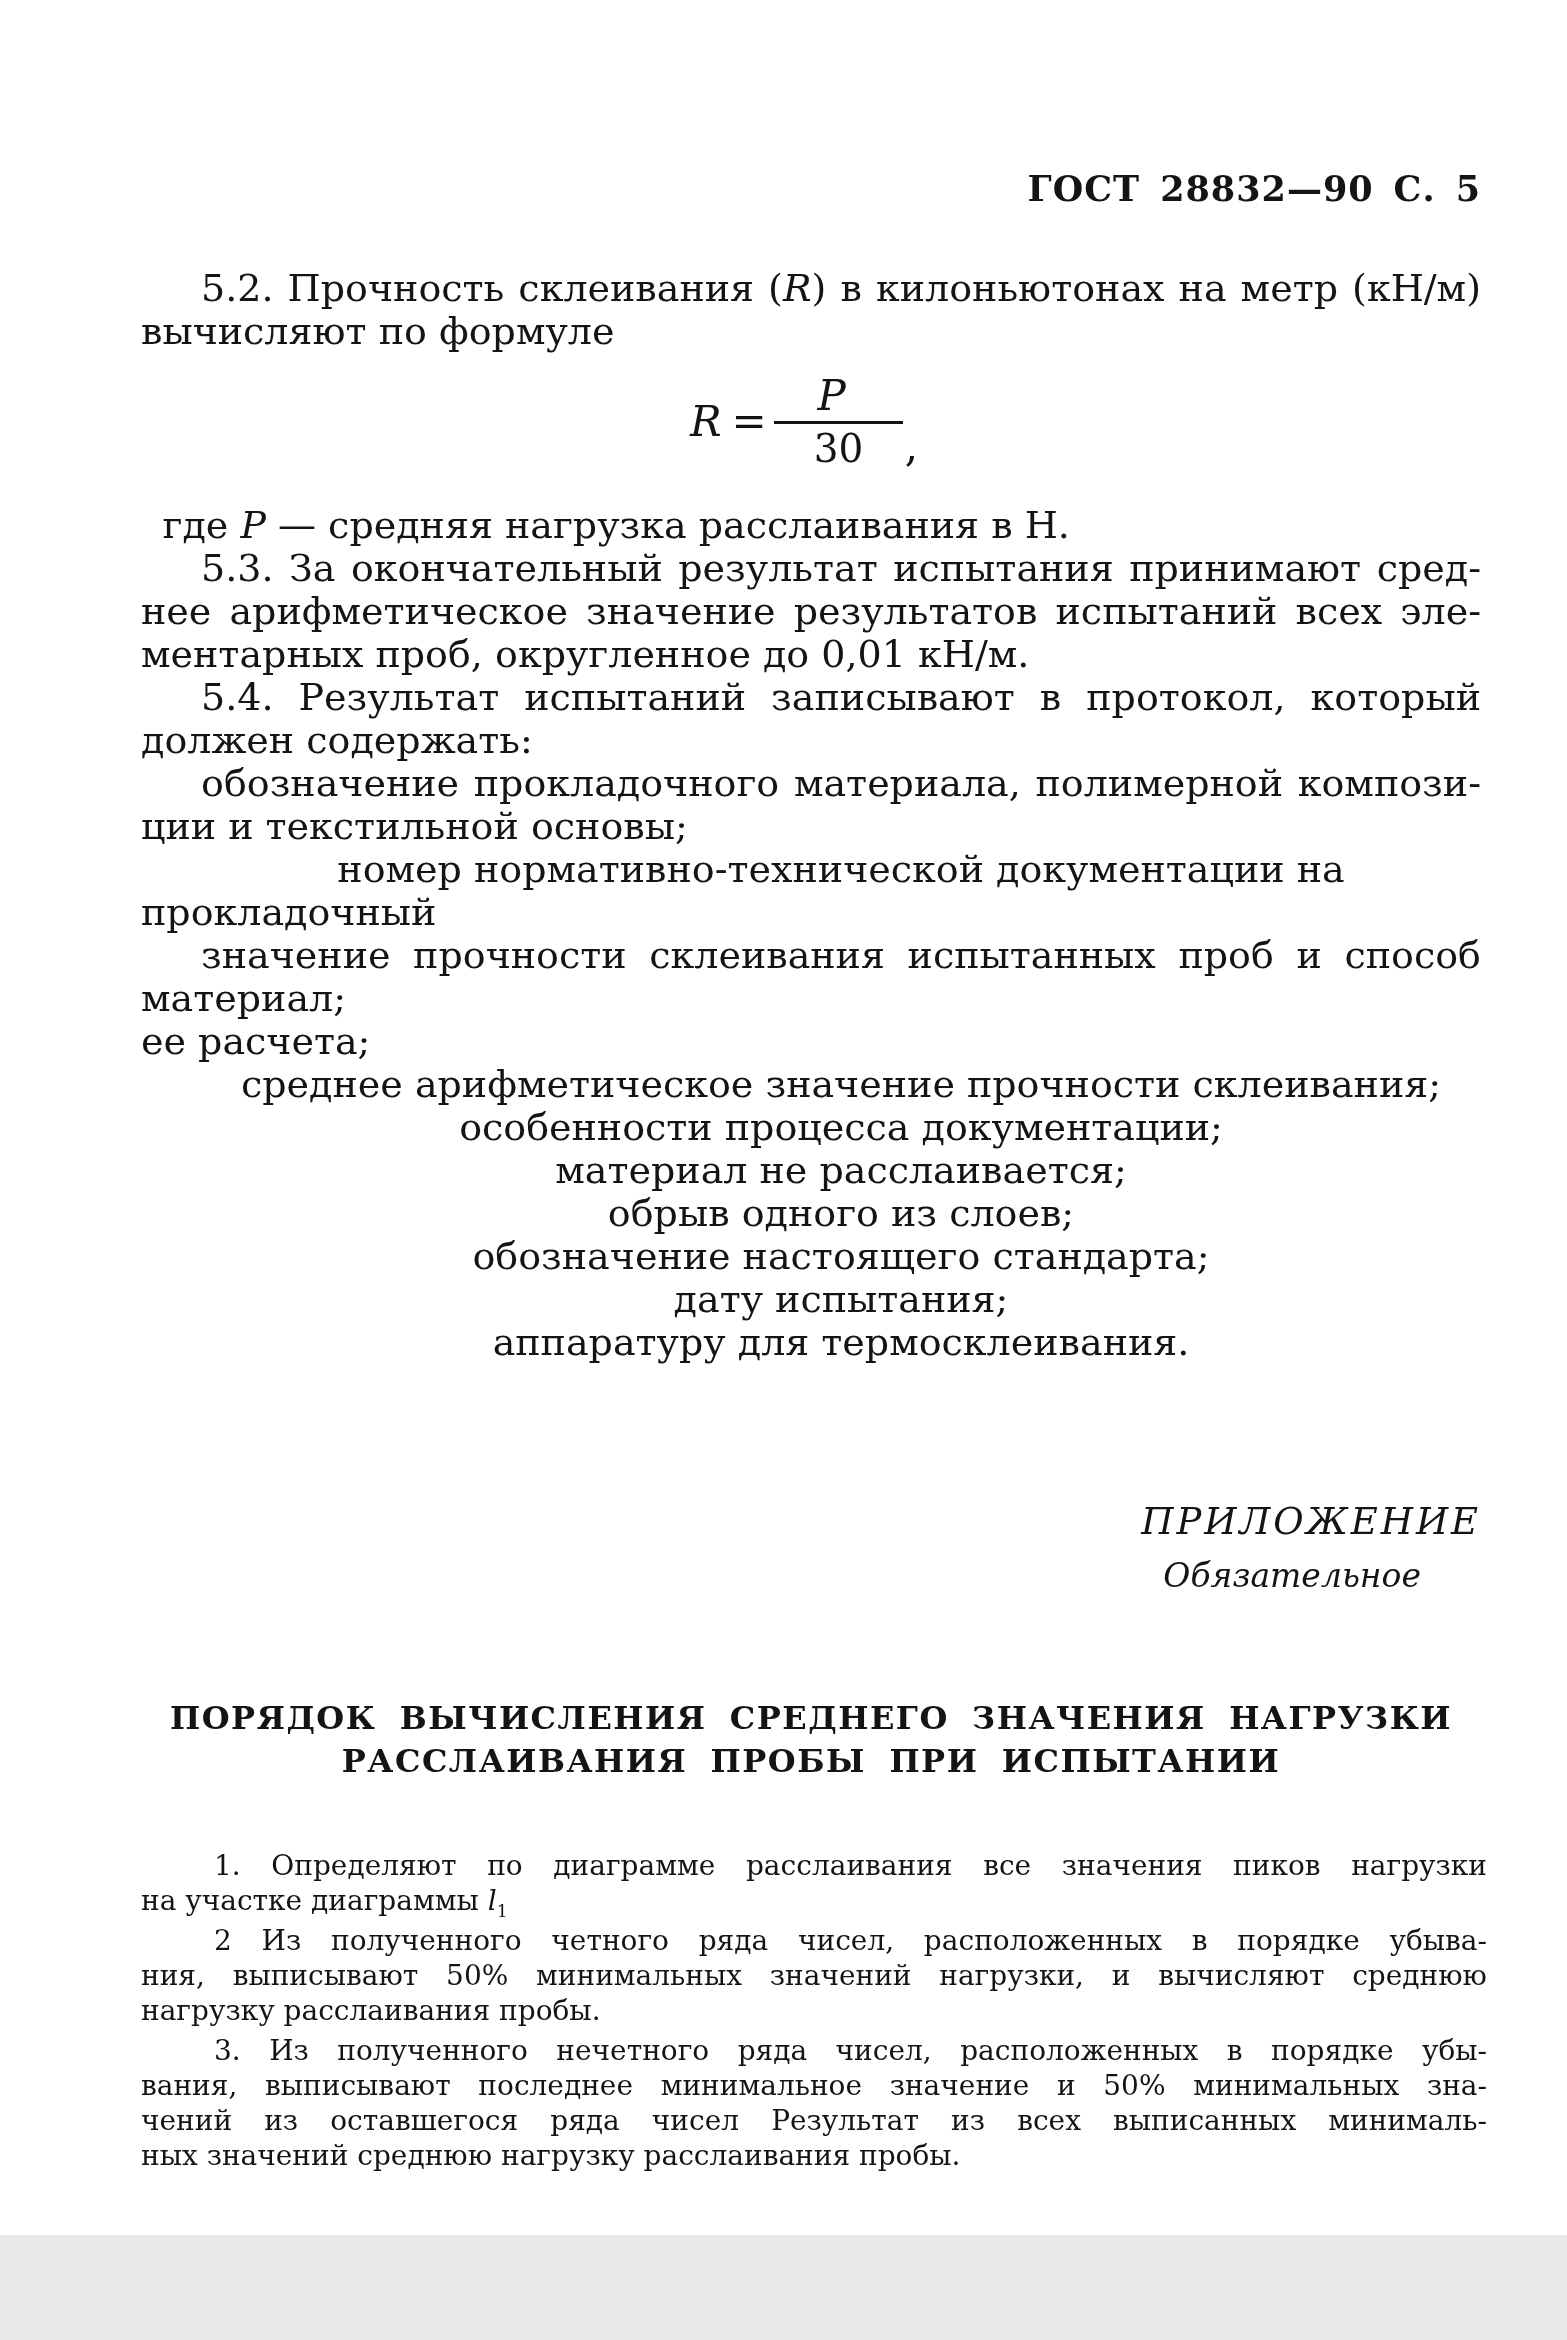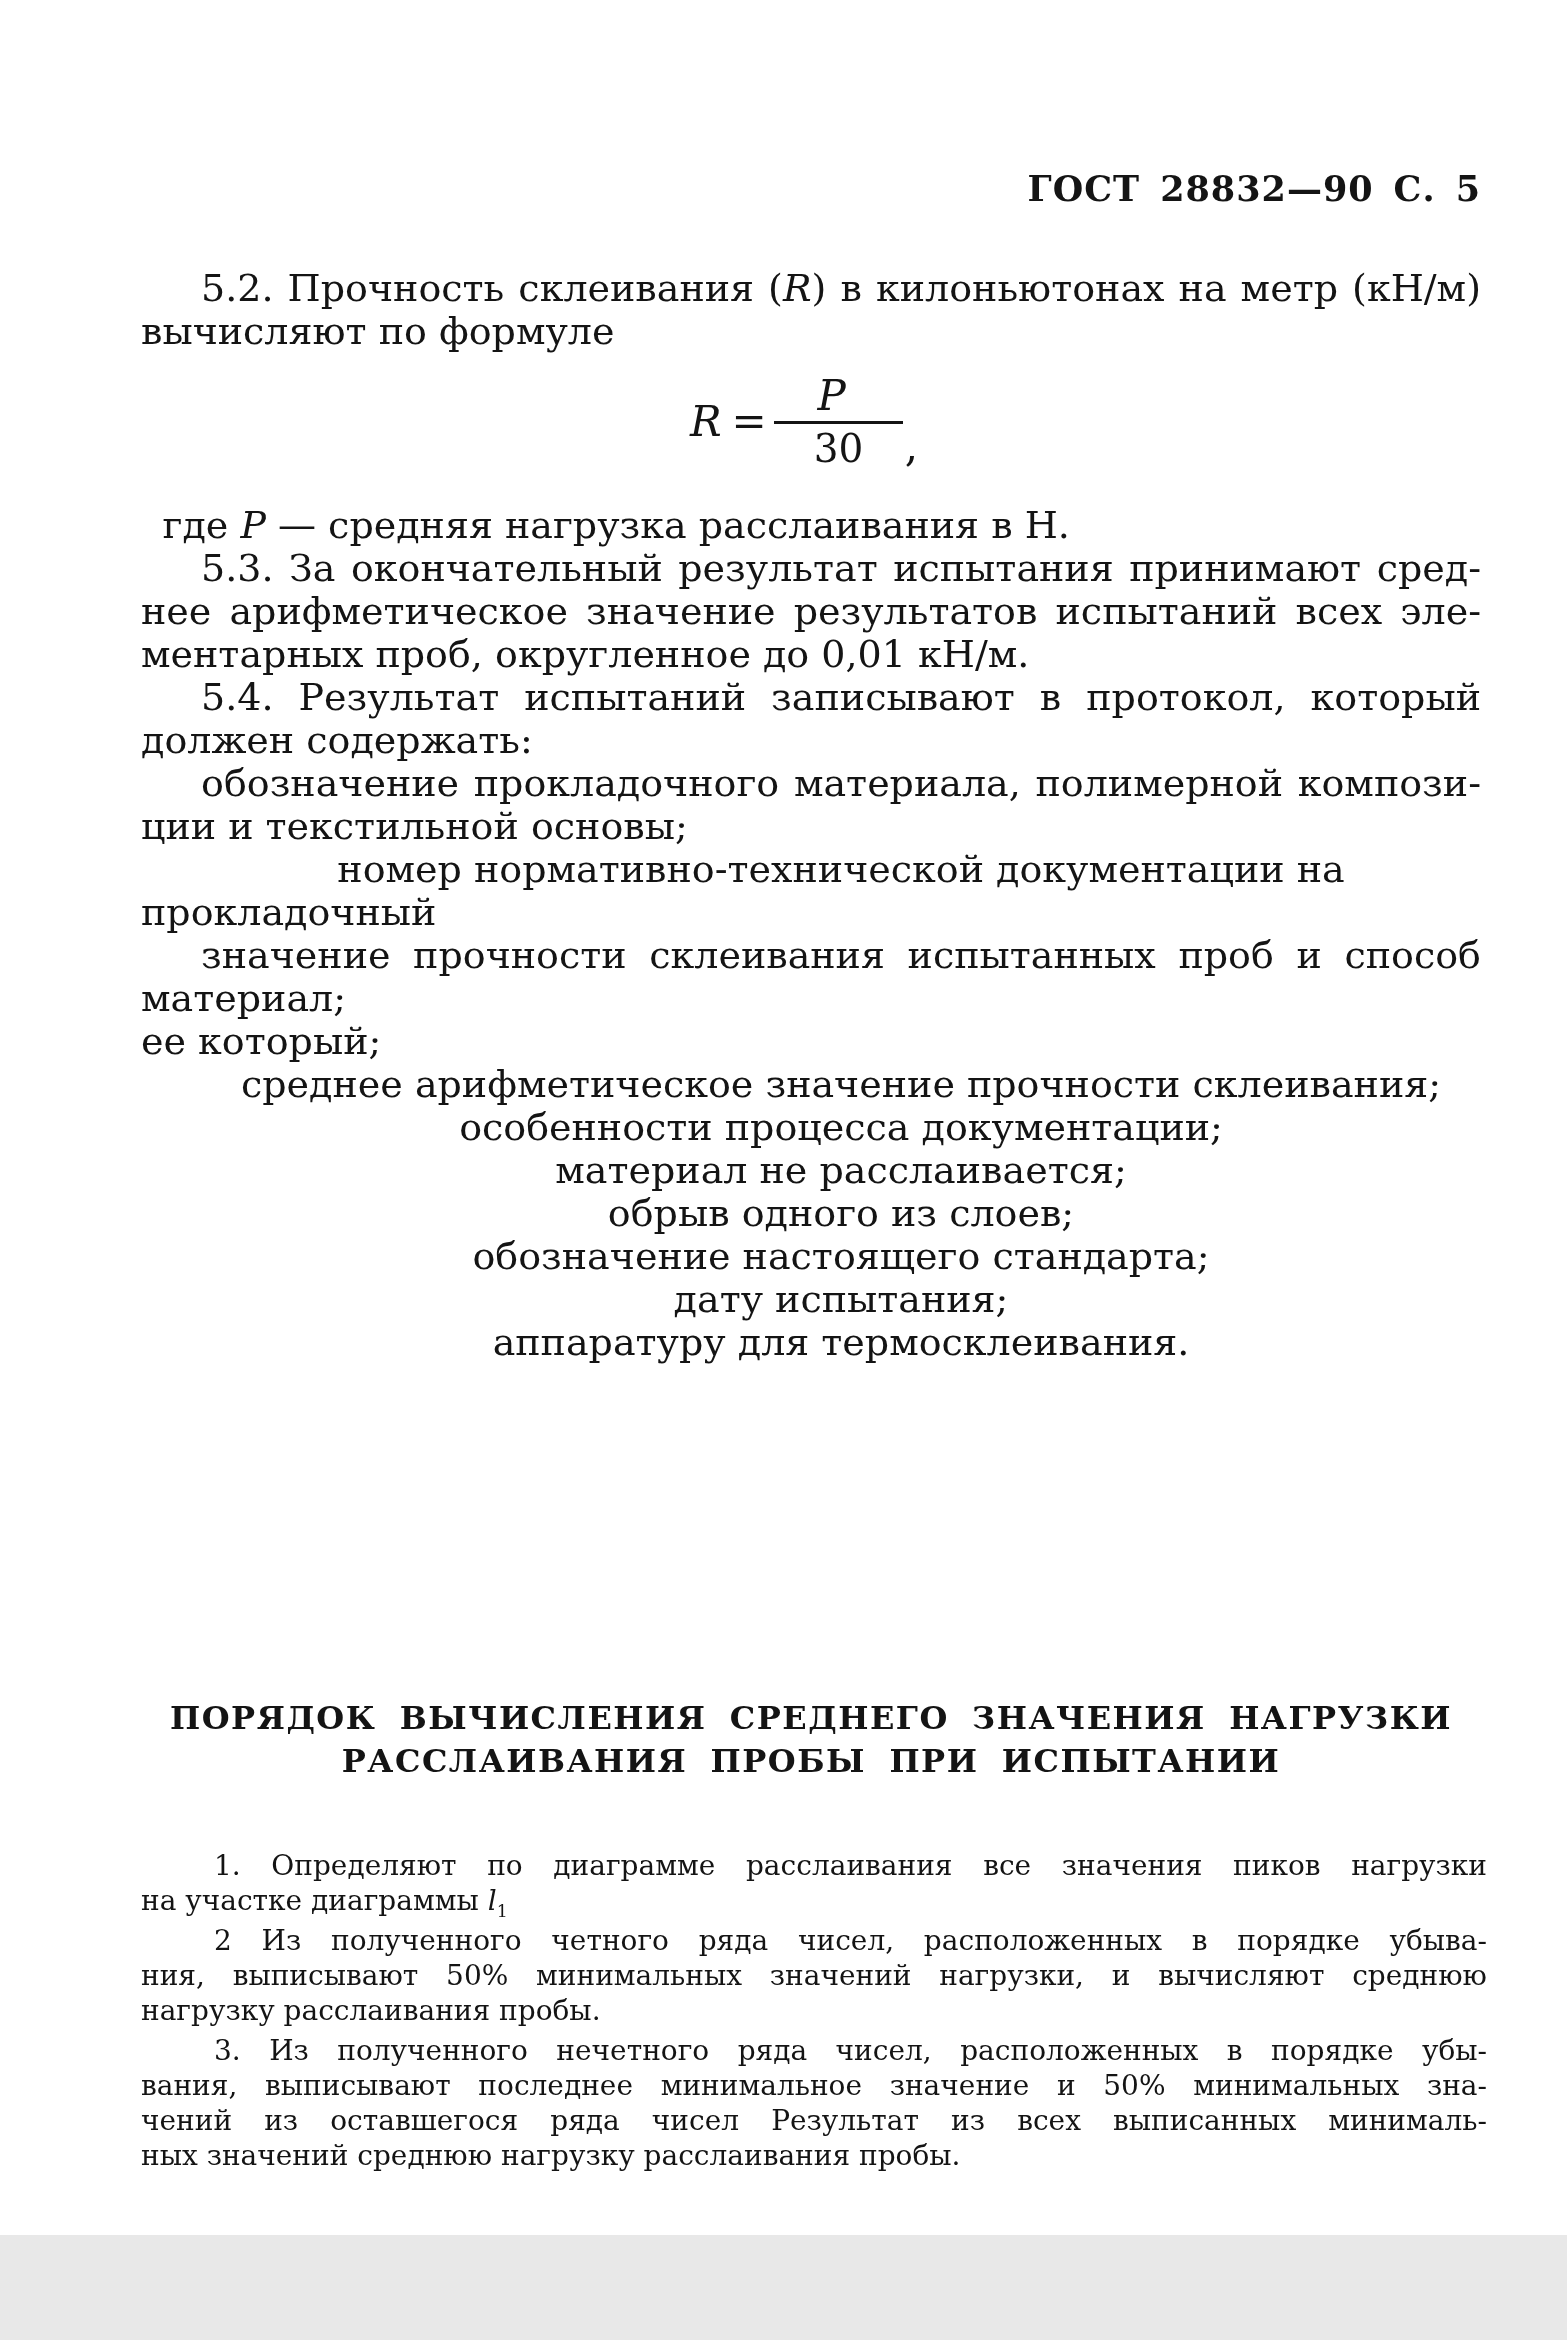--- a/index.html
+++ b/index.html
@@ -101,31 +101,35 @@
         <div class="ln">ментарных проб, округленное до 0,01 кН/м.</div>
       </div>
     <div>
         <div class="ln indent justify">5.4. Результат испытаний записывают в протокол, который</div>
         <div class="ln">должен содержать:</div>
         <div class="ln indent justify">обозначение прокладочного материала, полимерной компози-</div>
         <div class="ln">ции и текстильной основы;</div>
         <div class="ln indent justify">номер нормативно-технической документации на прокладочный</div>
         <div class="ln indent justify">значение прочности склеивания испытанных проб и способ</div>
         <div class="ln">материал;</div>
-        <div class="ln">ее который;</div>
+        <div class="ln">ее расчета;</div>
         <div class="ln indent">среднее арифметическое значение прочности склеивания;</div>
         <div class="ln indent">особенности процесса документации;</div>
         <div class="ln indent">материал не расслаивается;</div>
         <div class="ln indent">обрыв одного из слоев;</div>
         <div class="ln indent">обозначение настоящего стандарта;</div>
         <div class="ln indent">дату испытания;</div>
         <div class="ln indent">аппаратуру для термосклеивания.</div>
       </div>
   </div>
 
+  <div class="annex-label">
+    <div class="l1">ПРИЛОЖЕНИЕ</div>
+    <div class="l2">Обязательное</div>
+  </div>
 
   <div class="annex-heading">
       <div class="ln">ПОРЯДОК ВЫЧИСЛЕНИЯ СРЕДНЕГО ЗНАЧЕНИЯ НАГРУЗКИ</div>
       <div class="ln">РАССЛАИВАНИЯ ПРОБЫ ПРИ ИСПЫТАНИИ</div>
     </div>
 
   <div class="annex-body">
     <div class="ln indent justify">1. Определяют по диаграмме расслаивания все значения пиков нагрузки</div>
     <div class="ln"><span>на участке диаграммы </span><span class="ital">l</span><sub>1</sub></div>
     <div class="apara">

